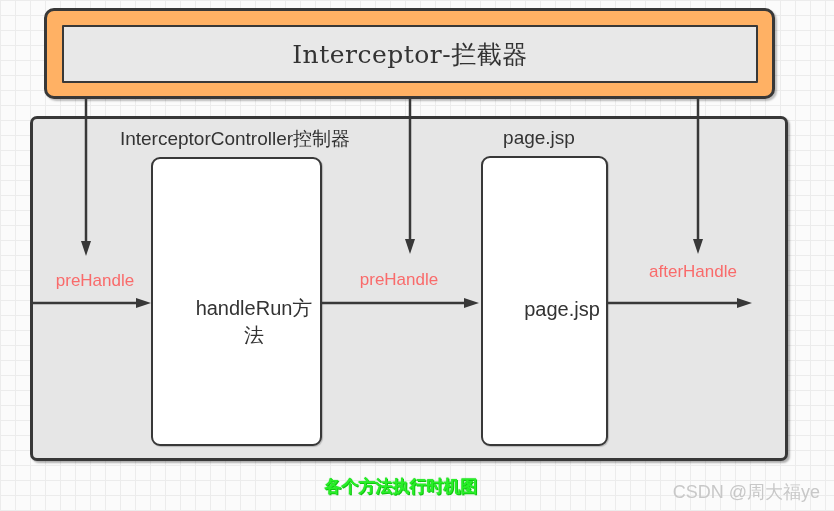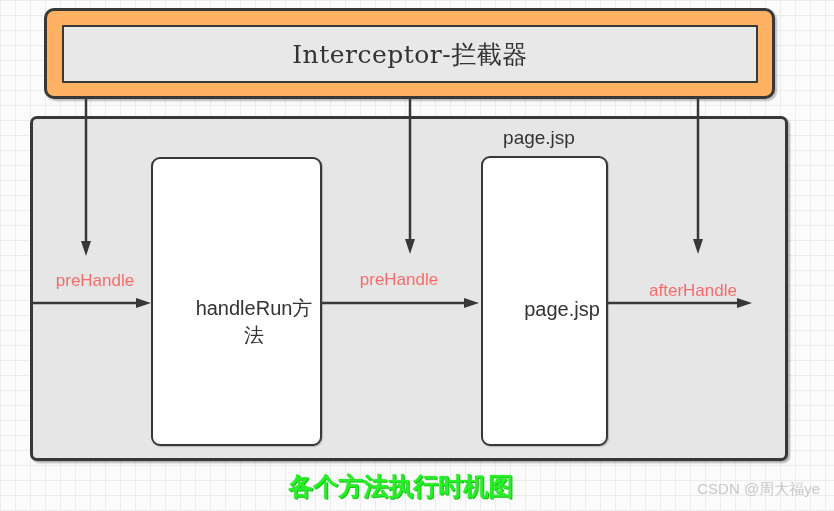--- a/index.html
+++ b/index.html
@@ -44,57 +44,58 @@
     text-align:center;font-size:20px;color:#333;padding-left:35px;
   }
   .node-handlerun{left:151px;top:157px;width:171px;height:289px;padding-top:136px;}
   .node-pagejsp{left:481px;top:156px;width:127px;height:290px;padding-top:140px;}
   
   .lbl{position:absolute;transform:translate(-50%,-50%);white-space:nowrap;}
   .lbl-dark{font-size:19px;color:#333;}
   .lbl-red{font-size:17px;font-weight:400;color:#f96b6b;}
   .caption{
     position:absolute;left:401px;top:486px;transform:translate(-50%,-50%);
-    font-size:25px;font-weight:700;color:#28ef28;
+    font-size:17px;font-weight:700;color:#28ef28;
     text-shadow:0 0 1px #12c412,1px 1px 0 #12c412;
     white-space:nowrap;
   }
   .watermark{
     position:absolute;right:14px;top:480px;
-    font-size:15px;color:#c8c8c8;white-space:nowrap;margin-left:16px;
+    font-size:18px;color:#c8c8c8;white-space:nowrap;margin-left:16px;
   }
   svg.arrows{position:absolute;left:0;top:0;pointer-events:none;}
   .arrow line{stroke:#383838;stroke-width:2.5;}
   .arrow polygon{fill:#383838;}
 </style>
 </head>
 <body>
 
 <div class="canvas">
 
   <div class="banner">
     <div class="banner-inner">
       <span class="banner-title">Interceptor-拦截器</span>
     </div>
   </div>
 
   <div class="main-box"></div>
 
+  <span class="lbl lbl-dark" style="left:235px;top:139px;">InterceptorController控制器</span>
   <span class="lbl lbl-dark" style="left:539px;top:138px;">page.jsp</span>
 
   <div class="node node-handlerun">
     <span>handleRun方法</span>
   </div>
   <div class="node node-pagejsp">
     <span>page.jsp</span>
   </div>
 
   <span class="lbl lbl-red" style="left:95px;top:281px;">preHandle</span>
   <span class="lbl lbl-red" style="left:399px;top:280px;">preHandle</span>
-  <span class="lbl lbl-red" style="left:693px;top:291px;">afterHandle</span>
+  <span class="lbl lbl-red" style="left:693px;top:272px;">afterHandle</span>
 
   <svg class="arrows" width="834" height="511" viewBox="0 0 834 511">
 
     <g class="arrow">
       <line x1="86" y1="99" x2="86" y2="242"></line>
       <polygon points="81,241 91,241 86,256"></polygon>
     </g>
     <g class="arrow">
       <line x1="410" y1="99" x2="410" y2="240"></line>
       <polygon points="405,239 415,239 410,254"></polygon>

